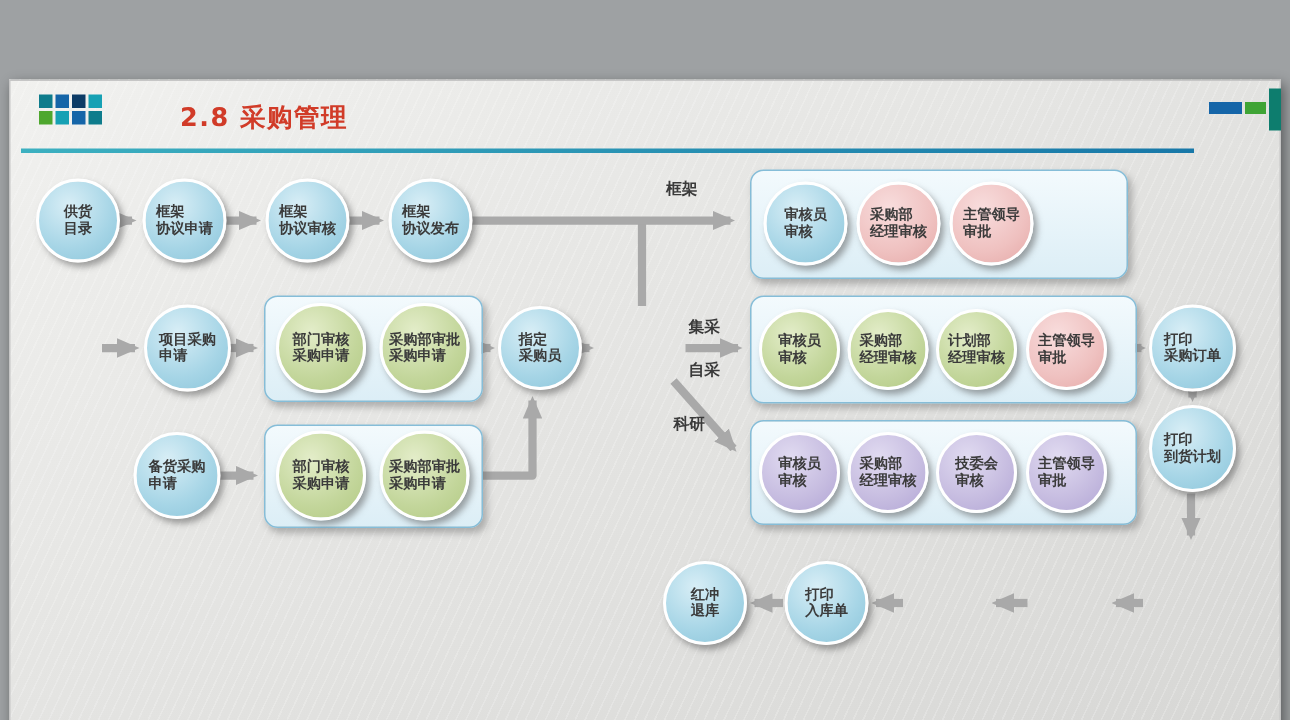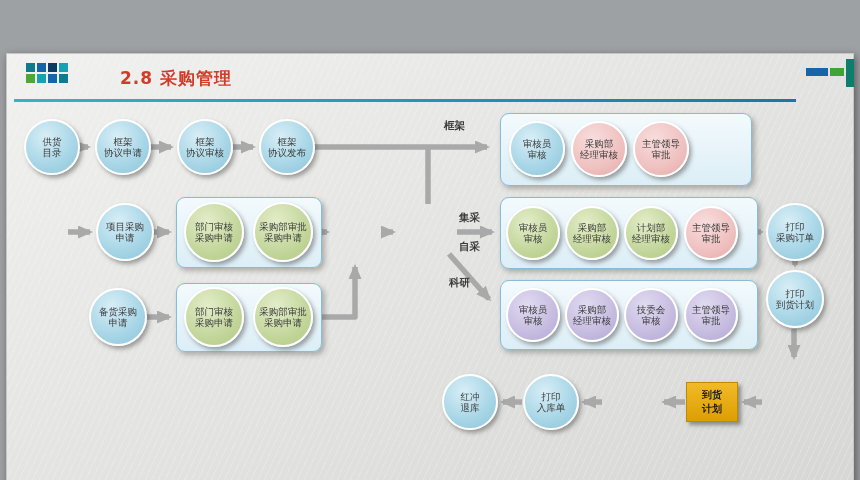--- a/index.html
+++ b/index.html
@@ -26,22 +26,22 @@
   }
   .title-underline{
     position:absolute;left:14px;top:52px;width:782px;height:2.5px;
     background:linear-gradient(90deg,#3cb0c0,#1878a8);z-index:4;
   }
   .logo{position:absolute;left:806px;top:12px;width:48px;height:40px;z-index:4;}
   .logo i{position:absolute;display:block;}
   .arrows{position:absolute;left:0;top:0;z-index:2;}
   .node{
     position:absolute;border-radius:50%;border:2px solid #fff;
-    display:flex;align-items:center;justify-content:center;text-align:center;
-    font-weight:normal;font-size:9.5px;line-height:1.18;color:#3b3b3b;
+    display:flex;align-items:center;justify-content:center;
+    font-weight:bold;font-size:9.5px;line-height:1.18;color:#3b3b3b;
     box-shadow:2.5px 3px 4px rgba(80,80,80,.5);z-index:3;box-sizing:border-box;
   }
   .node span{white-space:pre-line;}
   .blue  {background:radial-gradient(circle at 38% 30%,#d8eef6,#a6d5e6 60%,#8cc5da);}
   .green {background:radial-gradient(circle at 38% 30%,#e3edc9,#c3d69b 60%,#b2c983);}
   .pink  {background:radial-gradient(circle at 38% 30%,#f8dddd,#efc1c0 60%,#e5a9a7);}
   .purple{background:radial-gradient(circle at 38% 30%,#e1dbf1,#c6bce0 60%,#b2a6d5);}
   .teal  {background:radial-gradient(circle at 38% 30%,#a4ded4,#6fc4b7 60%,#54b3a4);}
   .rectnode{
     position:absolute;display:flex;align-items:center;justify-content:center;
@@ -147,20 +147,24 @@
 申请</span>
     </div>
   <div class="node green" style="left:184px;top:155px;width:60px;height:60px">
       <span>部门审核
 采购申请</span>
     </div>
   <div class="node green" style="left:253px;top:155px;width:60px;height:60px">
       <span>采购部审批
 采购申请</span>
     </div>
+  <div class="node blue" style="left:332px;top:157px;width:56px;height:56px">
+      <span>指定
+采购员</span>
+    </div>
 
   <div class="node blue" style="left:89px;top:241px;width:58px;height:58px">
       <span>备货采购
 申请</span>
     </div>
   <div class="group" style="left:176px;top:150px;width:146px;height:71px"></div>
   <div class="group" style="left:176px;top:236px;width:146px;height:69px"></div>
   <div class="node green" style="left:184px;top:240px;width:60px;height:60px">
       <span>部门审核
 采购申请</span>
@@ -219,24 +223,20 @@
 
   <div class="node blue" style="left:766px;top:156px;width:58px;height:58px">
       <span>打印
 采购订单</span>
     </div>
   <div class="node blue" style="left:766px;top:223px;width:58px;height:58px">
       <span>打印
 到货计划</span>
     </div>
 
-  <div class="rectnode" style="left:686px;top:335px;width:52px;height:40px">
-      <span>到货
-计划</span>
-    </div>
   <div class="node blue" style="left:523px;top:327px;width:56px;height:56px">
       <span>打印
 入库单</span>
     </div>
   <div class="node blue" style="left:442px;top:327px;width:56px;height:56px">
       <span>红冲
 退库</span>
     </div>
 
   <div class="bottom-bar">

